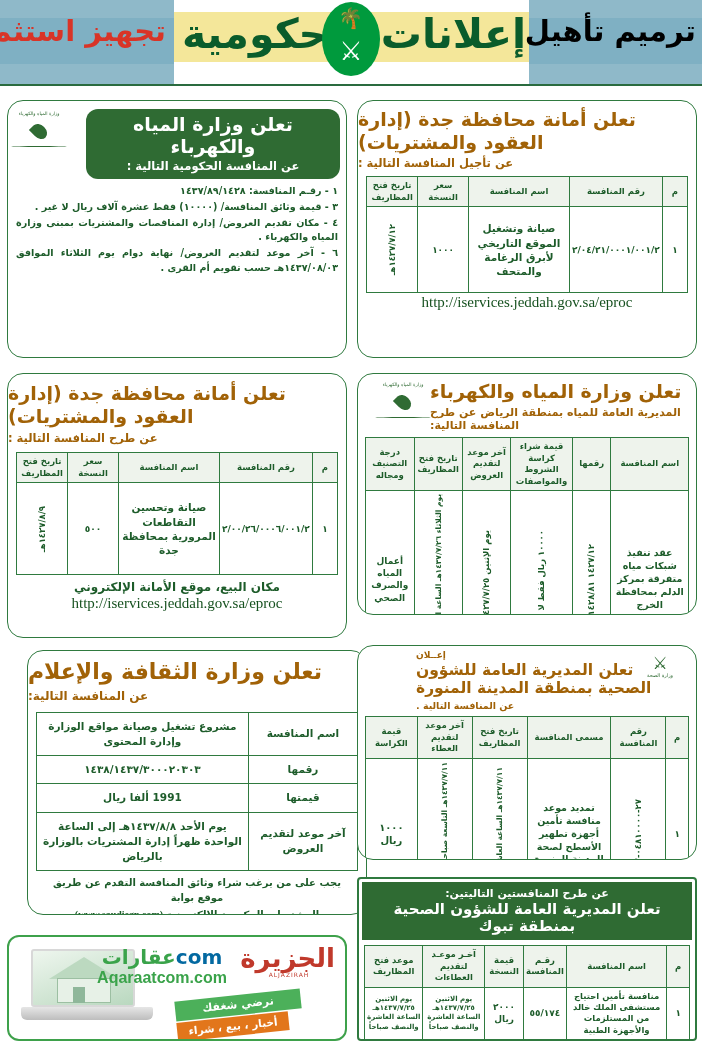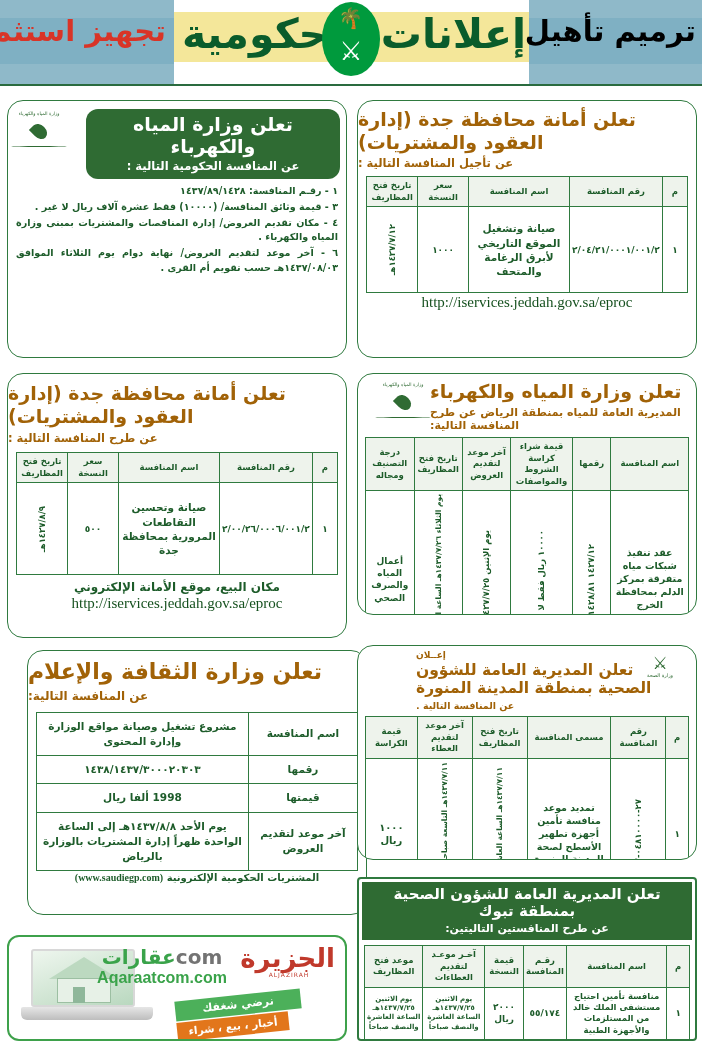--- a/index.html
+++ b/index.html
@@ -216,21 +216,21 @@
     font-size: 26px; font-weight: bold; color: #c0392b; line-height: 1;
     letter-spacing: -1px;
   }
   .ad-brand-red .en {
     font-size: 6px; color: #c0392b; letter-spacing: 1px; direction: ltr;
   }
   .ad-aqaraat {
     position: absolute; right: 108px; top: 10px; width: 150px; text-align: center;
   }
   .ad-aqaraat .l1 { font-size: 20px; font-weight: bold; color: #3aa34a; line-height: 1.05; }
-  .ad-aqaraat .l1 .com { color: #737373; direction: ltr; display: inline-block; }
+  .ad-aqaraat .l1 .com { color: #0369a1; direction: ltr; display: inline-block; }
   .ad-aqaraat .l2 {
     font-size: 16px; font-weight: bold; color: #3aa34a; direction: ltr;
     font-family: "Liberation Sans", sans-serif; margin-top: 1px;
   }
   .ribbon-green {
     position: absolute; right: 44px; top: 58px; width: 126px; height: 20px;
     background: #4cb05a; color: #ffffff; font-size: 11px; font-weight: bold;
     text-align: center; line-height: 20px;
     transform: rotate(-6deg);
   }
@@ -407,28 +407,29 @@
             <tr>
           <td class="lbl">اسم المنافسة</td>
           <td class="val">مشروع تشغيل وصيانة مواقع الوزارة وإدارة المحتوى</td>
         </tr>
         <tr>
           <td class="lbl">رقمها</td>
           <td class="val">١٤٣٨/١٤٣٧/٣٠٠٠٢٠٣٠٣</td>
         </tr>
         <tr>
           <td class="lbl">قيمتها</td>
-          <td class="val">1998 ألفا ريال</td>
+          <td class="val">1991 ألفا ريال</td>
         </tr>
         <tr>
           <td class="lbl">آخر موعد لتقديم العروض</td>
           <td class="val">يوم الأحد ١٤٣٧/٨/٨هـ إلى الساعة الواحدة ظهراً إدارة المشتريات بالوزارة بالرياض</td>
         </tr>
       </tbody>
         </table>
+      <div class="note" style="font-size:10px; padding-top:5px;">يجب على من يرغب شراء وثائق المنافسة التقدم عن طريق موقع بوابة</div>
       <div class="note" style="font-size:10px; padding-top:0;">
         <span>المشتريات الحكومية الإلكترونية</span>
         <span class="mono-url" style="font-family:'Liberation Serif',serif;">(www.saudiegp.com)</span>
       </div>
     </div>
   </div>
 
   <div class="box" style="left:357px; top:645px; width:340px; height:215px;">
     <div class="logo-health" style="position:absolute; right:10px; top:8px;">
       <span class="sw">⚔</span>
@@ -471,22 +472,22 @@
           <td style="font-size:10px">١٠٠٠ ريال</td>
         </tr>
       </tbody>
         </table>
 
     </div>
   </div>
 
   <div class="box" style="left:357px; top:877px; width:340px; height:164px; border-radius:4px; border-width:2px;">
     <div class="hdr-green" style="margin:3px; padding:4px 6px 5px;">
+      <div style="font-size:11px; margin-top:2px;">عن طرح المنافستين التاليتين:</div>
       <div style="font-size:15px;">تعلن المديرية العامة للشؤون الصحية بمنطقة تبوك</div>
-      <div style="font-size:11px; margin-top:2px;">عن طرح المنافستين التاليتين:</div>
     </div>
     <div style="padding:2px 5px 0;">
       <table class="t">
         <tbody>
             <tr>
           <th style="width:7%">م</th>
           <th style="width:31%">اسم المنافسة</th>
           <th style="width:13%">رقـم المنافسة</th>
           <th style="width:12%">قيمة النسخة</th>
           <th style="width:19%">آخـر موعـد لتقديم العطاءات</th>

